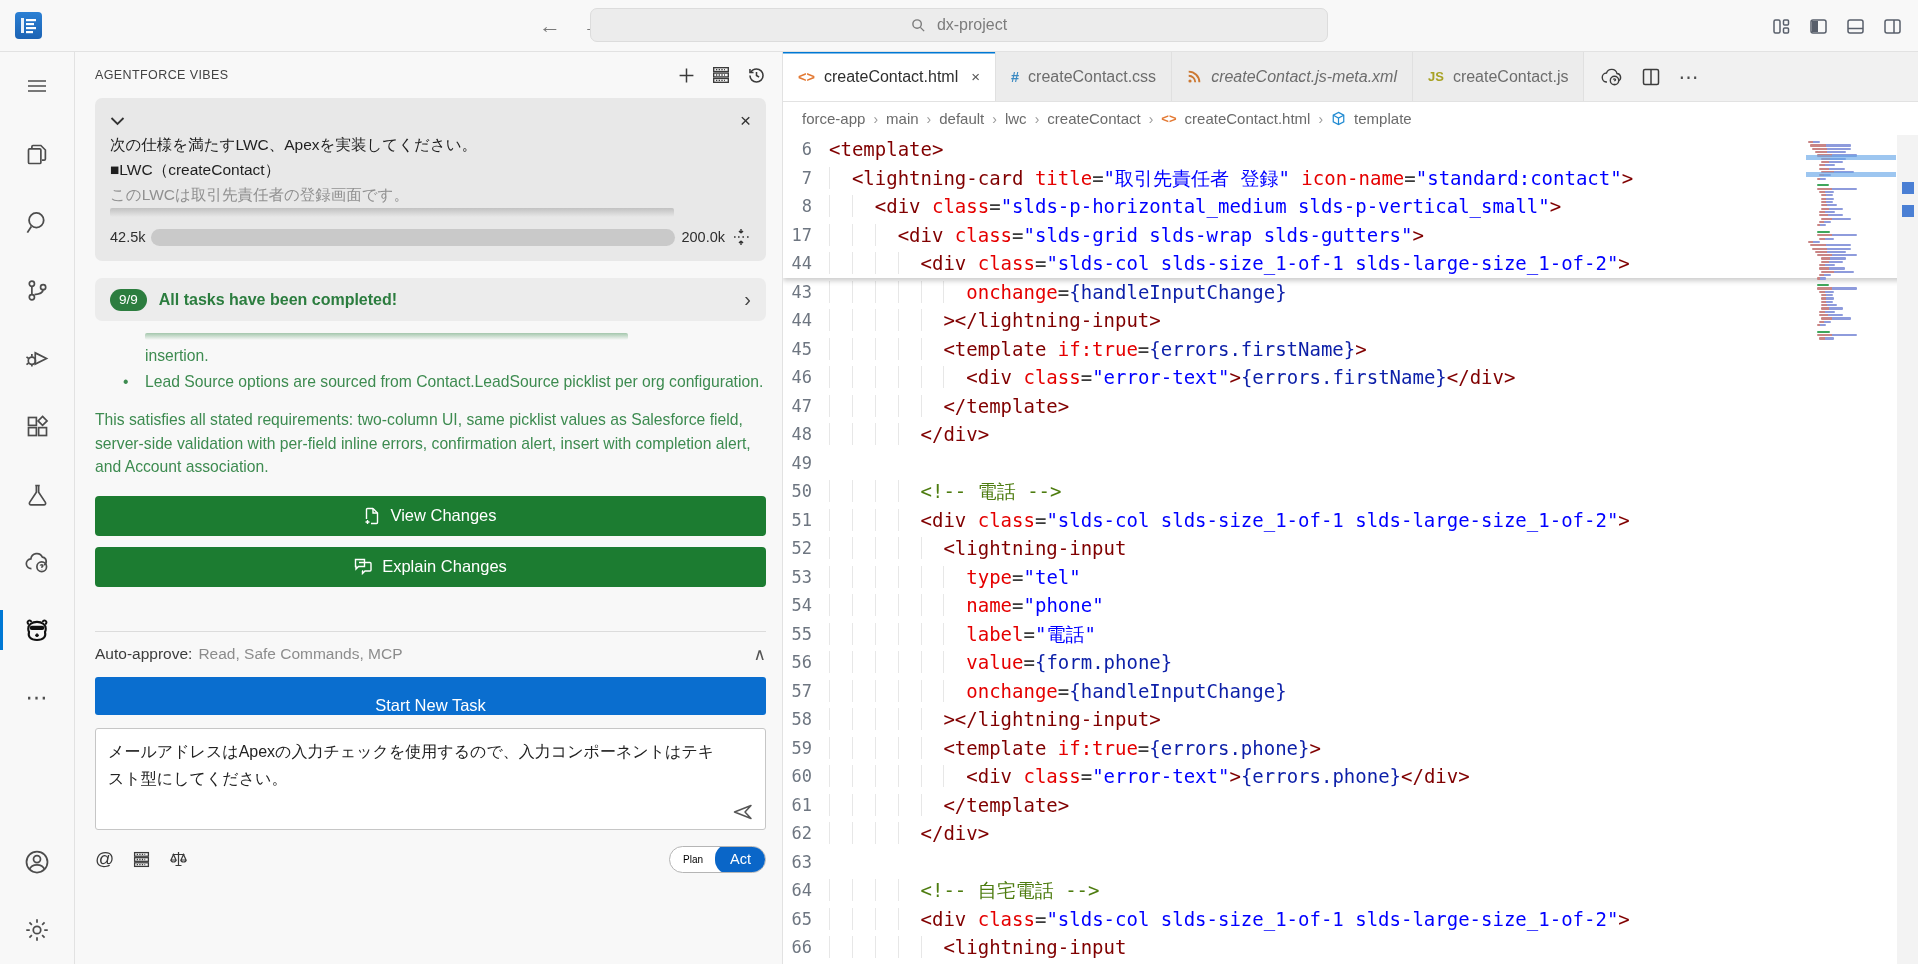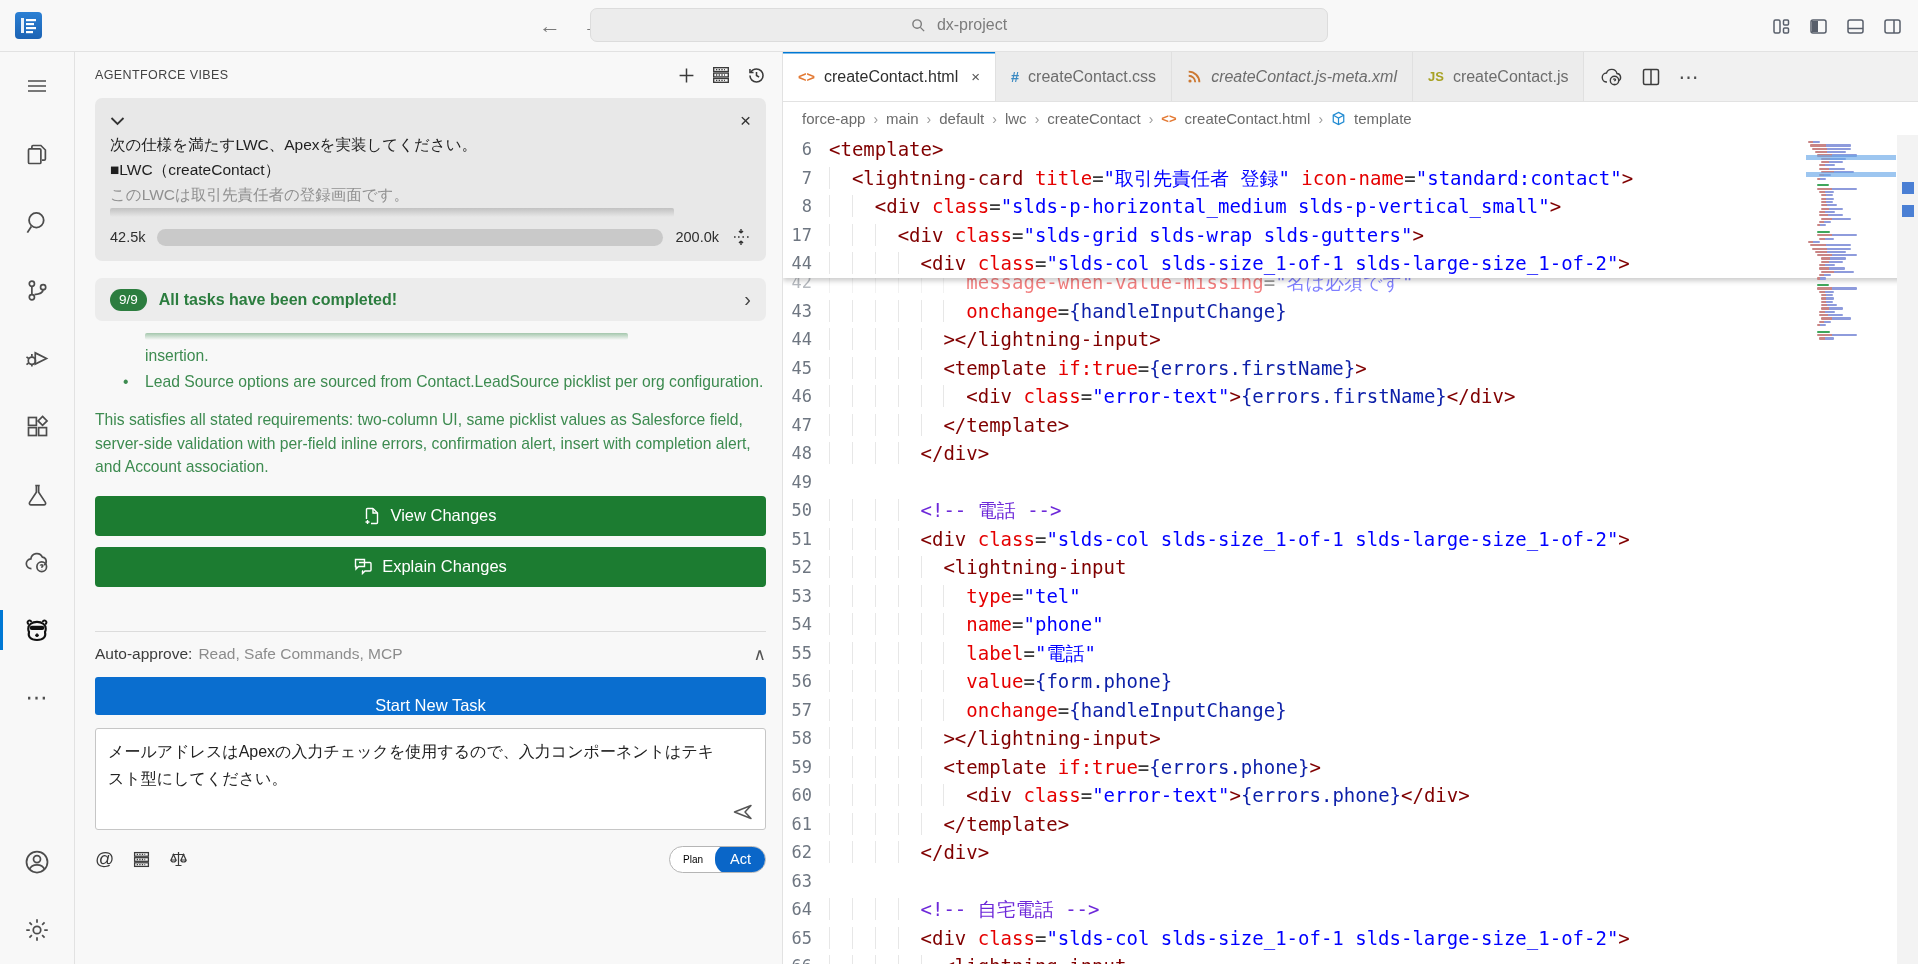--- a/index.html
+++ b/index.html
@@ -31,21 +31,21 @@
   .phead{height:46px;flex:none;display:flex;align-items:center}
   .ptitle{font-size:12.5px;color:#424242;letter-spacing:.4px}
   .pactions{margin-left:auto;display:flex;gap:17px;color:#3a3a3a;align-items:center}
 
   .tcard{flex:none;background:#e8e8e8;border-radius:7px;padding:12px 15px 14px}
   .tc-top{display:flex;align-items:center;color:#333}
   .tc-x{margin-left:auto;font-size:19px;color:#333}
   .tc-line{font-size:15.5px;line-height:25px;color:#1f1f1f}
   .tc-line.dim{color:#909090}
   .tc-fade{height:9px;margin:1px 0 10px;border-radius:2px;background:linear-gradient(180deg,rgba(120,120,120,.35),rgba(120,120,120,0));width:88%}
-  .tc-prog{display:flex;align-items:center;gap:12px}
+  .tc-prog{display:flex;align-items:center;gap:6px}
   .tc-num{font-size:14.5px;color:#2e2e2e;flex:none}
   .pbar{flex:1;height:17px;border-radius:9px;background:#c9c9c9;overflow:hidden}
   .pfill{height:100%;border-radius:9px;background:#3e3e3e}
 
   .statusbar{flex:none;margin-top:17px;background:#ececec;border-radius:7px;height:43px;display:flex;align-items:center;gap:12px;padding:0 15px}
   .badge{background:#2c7d3f;color:#fff;border-radius:12px;font-size:13.5px;padding:3.5px 9px;flex:none}
   .smsg{color:#2c7d3f;font-size:16px;font-weight:700}
   .schev{margin-left:auto;color:#444;font-size:20px}
 
   .resp{color:#3d8b50;font-size:15.7px;line-height:23.5px;margin-top:10px}
@@ -91,21 +91,21 @@
   .crow{display:flex;height:28.5px;line-height:28.5px;white-space:pre}
   .crow.clip{height:19px;overflow:hidden;opacity:.5;align-items:flex-end}
   .ln{width:46px;flex:none;text-align:right;padding-right:17px;color:#6e7681;font-size:17px}
   .cd{white-space:pre}
   .ind{background:repeating-linear-gradient(to right,#e7e7e7 0,#e7e7e7 1px,transparent 1px,transparent 2ch)}
   .tk-tag{color:#800000}
   .tk-attr{color:#e50000}
   .tk-eq{color:#393939}
   .tk-val{color:#0000ff}
   .tk-expr{color:#0c1fa8}
-  .tk-com{color:#6d28d9}
+  .tk-com{color:#4d7c0f}
 
   .minimap{position:absolute;top:4px;right:24px;width:86px;z-index:4;padding-top:2px}
   .mbar{height:2.2px;margin-bottom:1.15px;border-radius:1px}
   .mmband{position:absolute;left:-2px;right:-2px;height:5px;background:#69a7e8;opacity:.65}
   .mmscroll{position:absolute;top:0;right:0;width:21px;height:100%;background:#f3f3f3;z-index:3}
   .smark{position:absolute;right:4px;width:12px;height:12px;background:#4a7fd4}
 </style>
 </head>
 <body>
 
@@ -446,21 +446,20 @@
 
       <div class="codewrap">
         <div class="sticky" id="sticky">
             <div class="crow"><span class="ln">6</span><span class="cd"><span class="tk-tag">&lt;template&gt;</span></span></div>
             <div class="crow"><span class="ln">7</span><span class="cd"><span class="ind">  </span><span class="tk-tag">&lt;lightning-card</span><span class="tk-attr"> title</span><span class="tk-eq">=</span><span class="tk-val">"取引先責任者 登録"</span><span class="tk-attr"> icon-name</span><span class="tk-eq">=</span><span class="tk-val">"standard:contact"</span><span class="tk-tag">&gt;</span></span></div>
             <div class="crow"><span class="ln">8</span><span class="cd"><span class="ind">    </span><span class="tk-tag">&lt;div</span><span class="tk-attr"> class</span><span class="tk-eq">=</span><span class="tk-val">"slds-p-horizontal_medium slds-p-vertical_small"</span><span class="tk-tag">&gt;</span></span></div>
             <div class="crow"><span class="ln">17</span><span class="cd"><span class="ind">      </span><span class="tk-tag">&lt;div</span><span class="tk-attr"> class</span><span class="tk-eq">=</span><span class="tk-val">"slds-grid slds-wrap slds-gutters"</span><span class="tk-tag">&gt;</span></span></div>
             <div class="crow"><span class="ln">44</span><span class="cd"><span class="ind">        </span><span class="tk-tag">&lt;div</span><span class="tk-attr"> class</span><span class="tk-eq">=</span><span class="tk-val">"slds-col slds-size_1-of-1 slds-large-size_1-of-2"</span><span class="tk-tag">&gt;</span></span></div>
           </div>
         <div id="codebody">
-            <div class="crow clip"><span class="ln">42</span><span class="cd"><span class="ind">            </span><span class="tk-attr">message-when-value-missing</span><span class="tk-eq">=</span><span class="tk-val">"名は必須です"</span></span></div>
             <div class="crow"><span class="ln">43</span><span class="cd"><span class="ind">            </span><span class="tk-attr">onchange</span><span class="tk-eq">=</span><span class="tk-expr">{handleInputChange}</span></span></div>
             <div class="crow"><span class="ln">44</span><span class="cd"><span class="ind">          </span><span class="tk-tag">&gt;&lt;/lightning-input&gt;</span></span></div>
             <div class="crow"><span class="ln">45</span><span class="cd"><span class="ind">          </span><span class="tk-tag">&lt;template</span><span class="tk-attr"> if:true</span><span class="tk-eq">=</span><span class="tk-expr">{errors.firstName}</span><span class="tk-tag">&gt;</span></span></div>
             <div class="crow"><span class="ln">46</span><span class="cd"><span class="ind">            </span><span class="tk-tag">&lt;div</span><span class="tk-attr"> class</span><span class="tk-eq">=</span><span class="tk-val">"error-text"</span><span class="tk-tag">&gt;</span><span class="tk-expr">{errors.firstName}</span><span class="tk-tag">&lt;/div&gt;</span></span></div>
             <div class="crow"><span class="ln">47</span><span class="cd"><span class="ind">          </span><span class="tk-tag">&lt;/template&gt;</span></span></div>
             <div class="crow"><span class="ln">48</span><span class="cd"><span class="ind">        </span><span class="tk-tag">&lt;/div&gt;</span></span></div>
             <div class="crow"><span class="ln">49</span><span class="cd"></span></div>
             <div class="crow"><span class="ln">50</span><span class="cd"><span class="ind">        </span><span class="tk-com">&lt;!-- 電話 --&gt;</span></span></div>
             <div class="crow"><span class="ln">51</span><span class="cd"><span class="ind">        </span><span class="tk-tag">&lt;div</span><span class="tk-attr"> class</span><span class="tk-eq">=</span><span class="tk-val">"slds-col slds-size_1-of-1 slds-large-size_1-of-2"</span><span class="tk-tag">&gt;</span></span></div>
             <div class="crow"><span class="ln">52</span><span class="cd"><span class="ind">          </span><span class="tk-tag">&lt;lightning-input</span></span></div>

